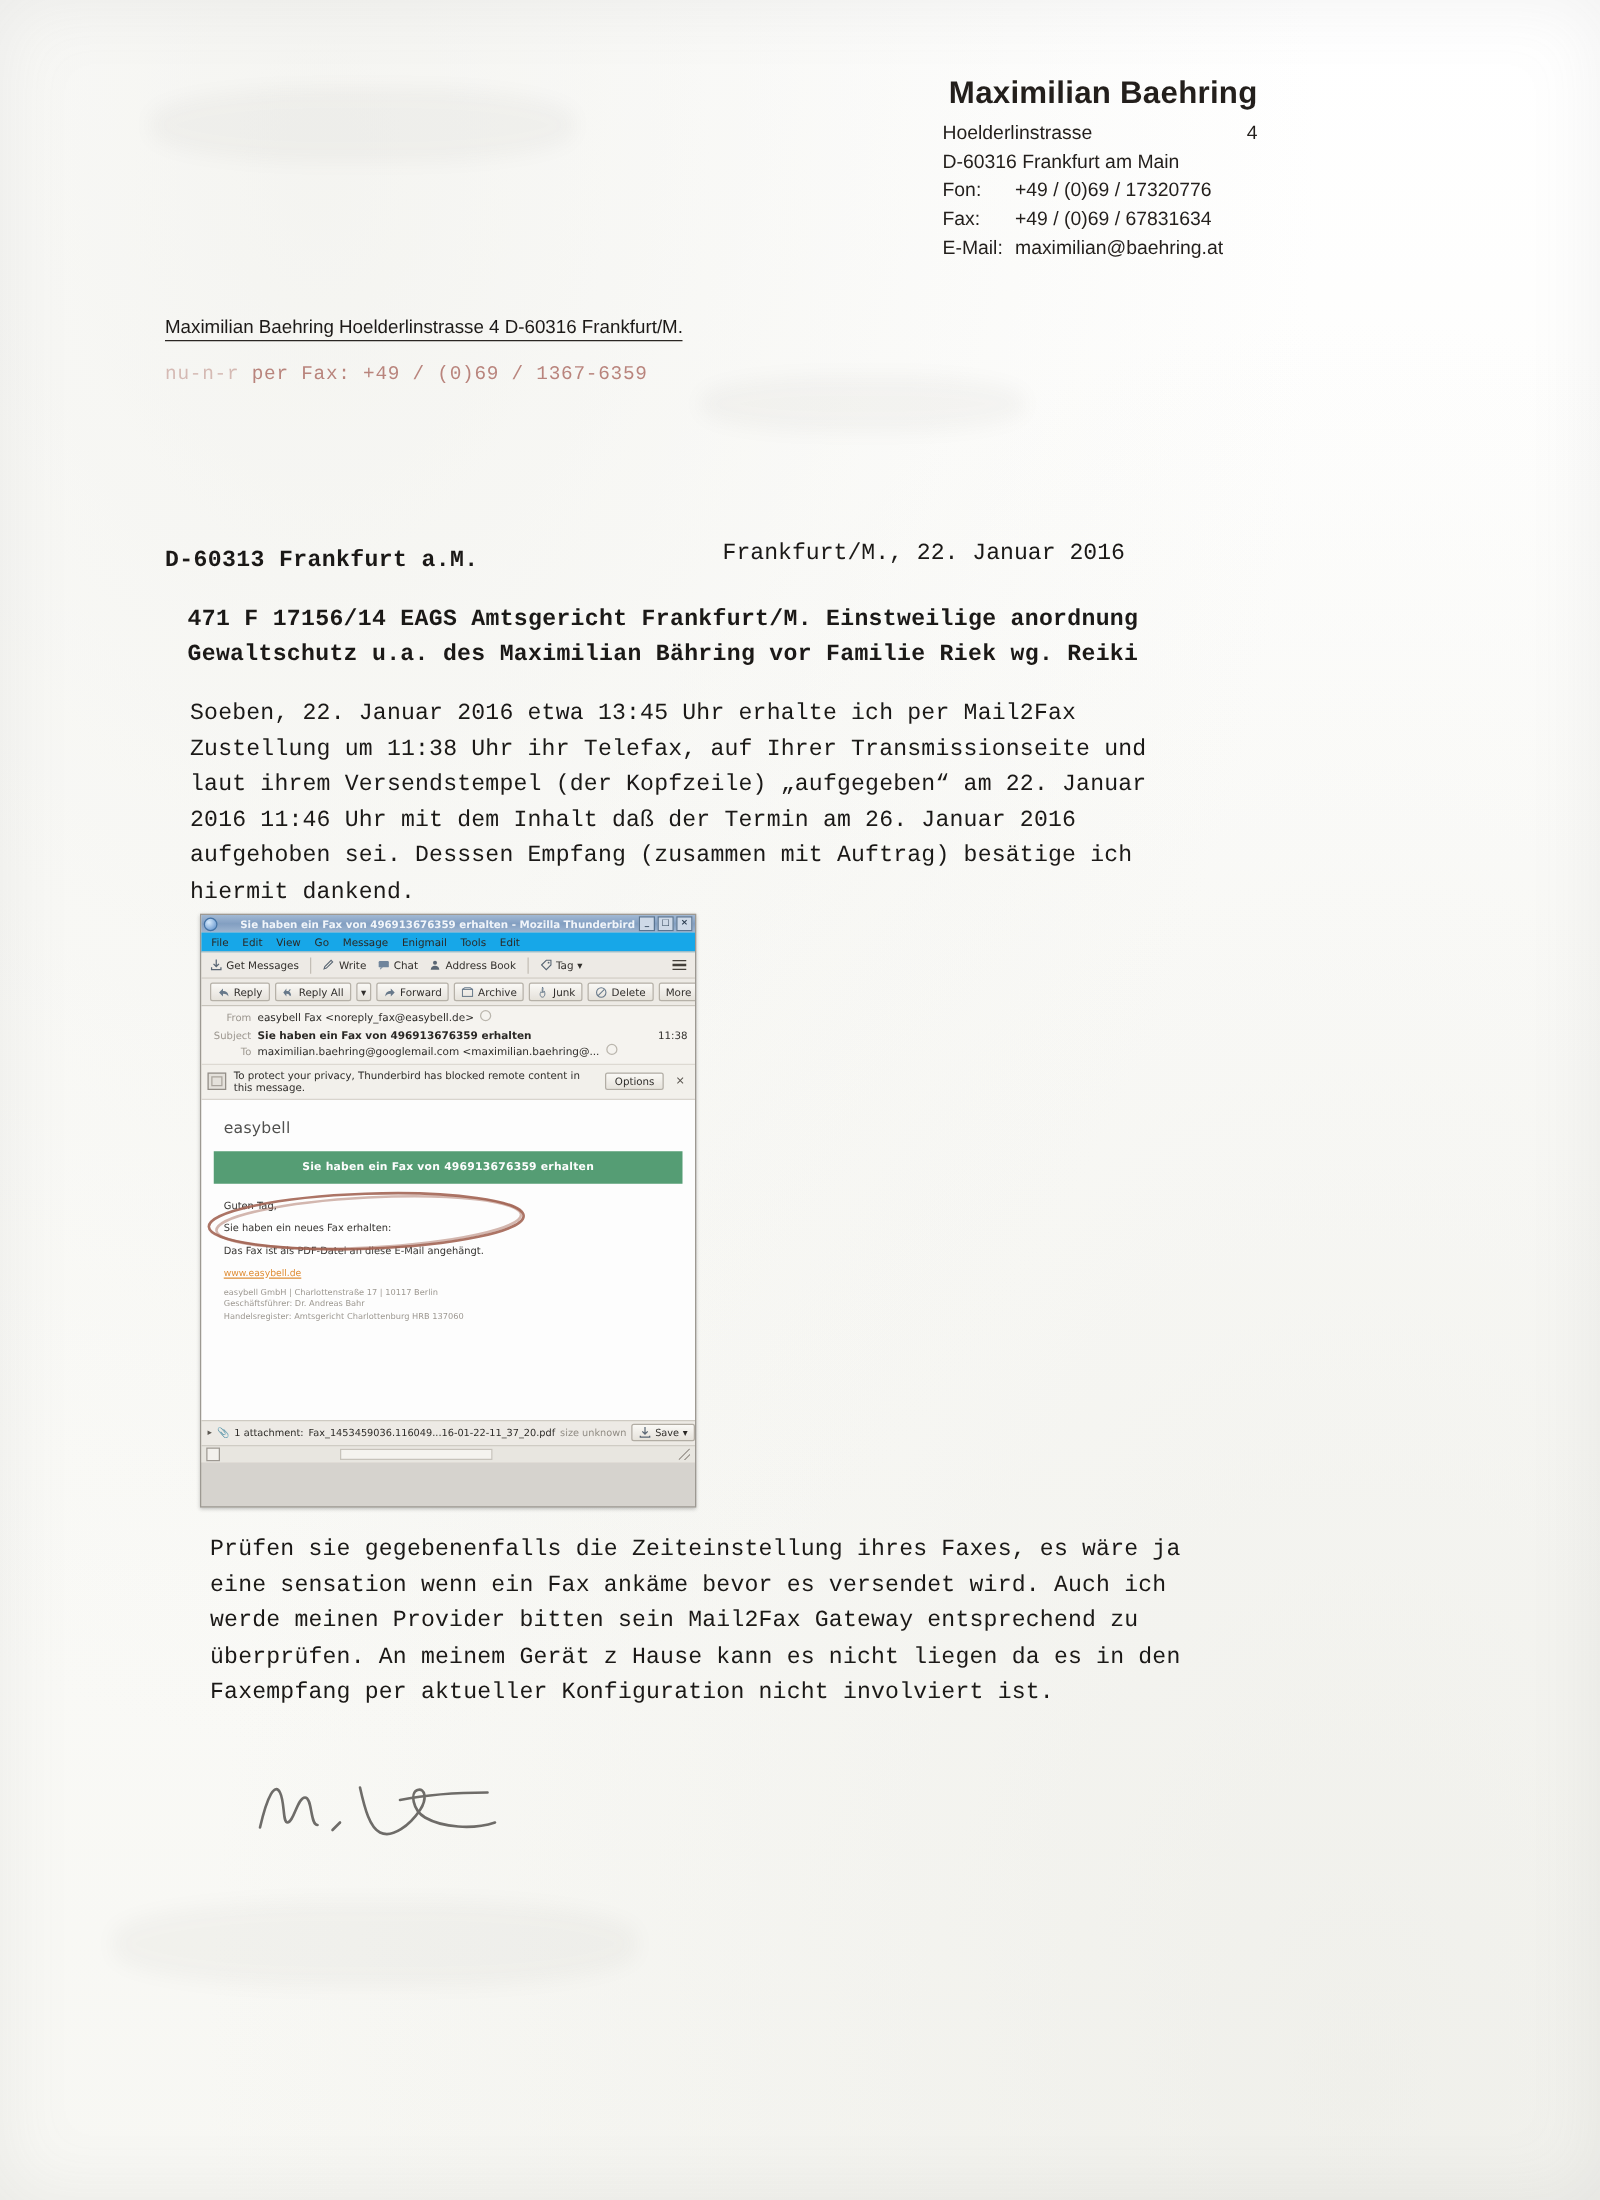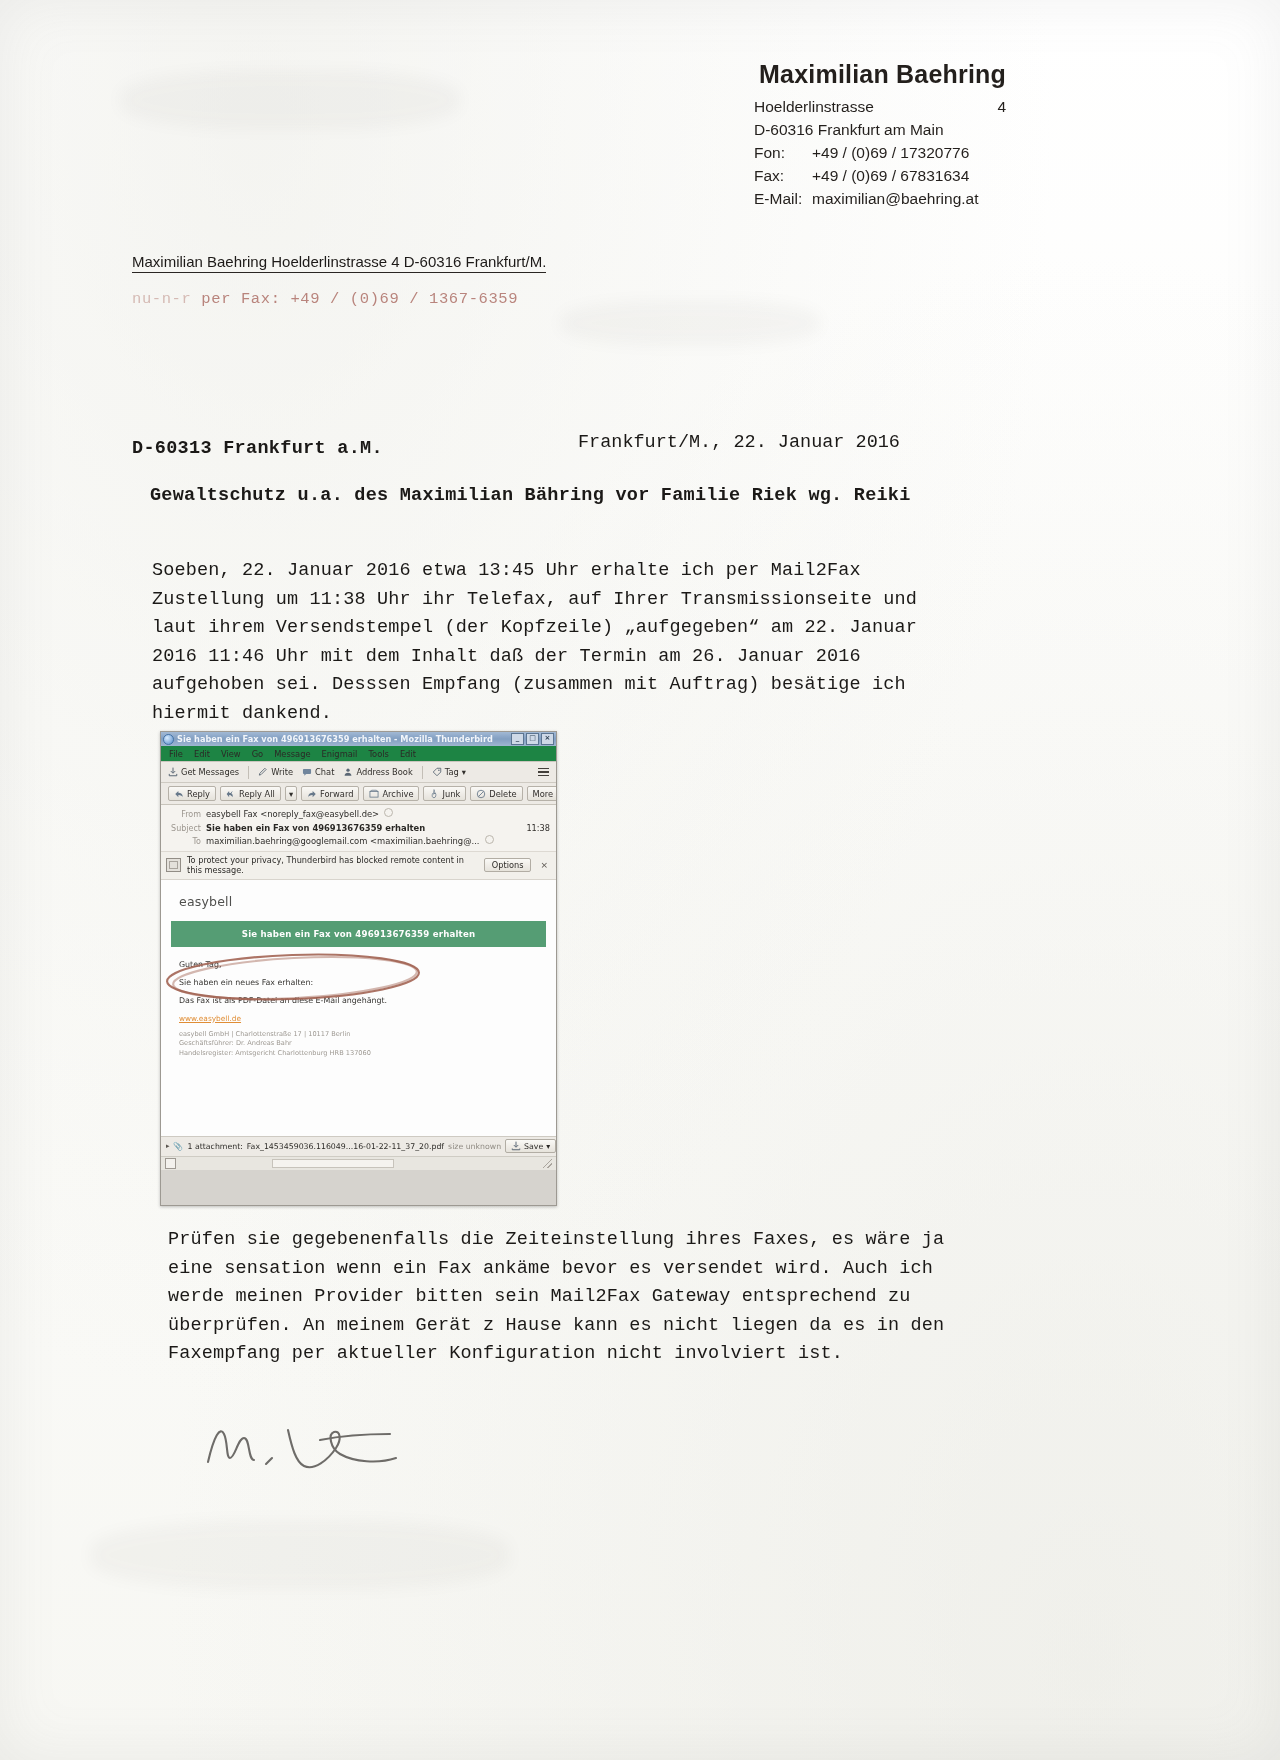--- a/index.html
+++ b/index.html
@@ -107,29 +107,29 @@
     background:linear-gradient(180deg,#9fb7d4 0%,#7e9cc0 50%,#9cb4d0 100%);
     display:flex;align-items:center;gap:3px;
     padding:0 2px;color:#f2f6fb;font-size:8.2px;font-weight:bold;
     white-space:nowrap;overflow:hidden;
   }
   .tb-globe{
     width:9px;height:9px;border-radius:50%;
     background:radial-gradient(circle at 35% 32%,#d8ecff,#4f86c6);
     border:.5px solid #3d6ea3;flex:0 0 auto;
   }
-  .tb-title-txt{flex:1;overflow:hidden;text-overflow:clip;}
+  .tb-title-txt{flex:1;overflow:hidden;text-overflow:clip;text-align:right;}
   .tb-winbtns{display:flex;gap:2px;flex:0 0 auto;}
   .tb-winbtn{
     width:11px;height:10px;background:#cdd9e8;border:1px solid #55718f;
     font-size:7px;line-height:9px;text-align:center;color:#1e3146;
   }
 
   .tb-menubar{
-    height:15px;background:#15803d;
+    height:15px;background:#0ea5e9;
     display:flex;align-items:center;gap:11px;padding:0 8px;
     font-size:8.3px;color:#23211e;border-bottom:1px solid #c9c5bd;
   }
   .tb-menubar span{cursor:default;}
 
   .tb-toolbar{
     height:20px;background:#eeebe5;
     display:flex;align-items:center;gap:9px;padding:0 7px;
     font-size:8.3px;color:#2a2724;border-bottom:1px solid #cdc9c1;
   }
@@ -295,20 +295,21 @@
   </div>
 
   <div class="sender-line">Maximilian Baehring Hoelderlinstrasse 4 D-60316 Frankfurt/M.</div>
 
   <div class="faxline"><span class="ghost">nu-n-r</span><span> per Fax: +49 / (0)69 / 1367-6359</span></div>
 
   <div class="tw recip-city">D-60313 Frankfurt a.M.</div>
   <div class="tw datum">Frankfurt/M., 22. Januar 2016</div>
 
   <div class="tw betreff">
+    <div>471 F 17156/14 EAGS Amtsgericht Frankfurt/M. Einstweilige anordnung</div>
     <div>Gewaltschutz u.a. des Maximilian Bähring vor Familie Riek wg. Reiki</div>
   </div>
 
   <div class="tw para para-1">Soeben, 22. Januar 2016 etwa 13:45 Uhr erhalte ich per Mail2Fax Zustellung um 11:38 Uhr ihr Telefax, auf Ihrer Transmissionseite und laut ihrem Versendstempel (der Kopfzeile) „aufgegeben“ am 22. Januar 2016 11:46 Uhr mit dem Inhalt daß der Termin am 26. Januar 2016 aufgehoben sei. Desssen Empfang (zusammen mit Auftrag) besätige ich hiermit dankend.</div>
 
   <div class="shot">
 
     <div class="tb-titlebar">
       <span class="tb-globe"></span>
       <span class="tb-title-txt">Sie haben ein Fax von 496913676359 erhalten - Mozilla Thunderbird</span>

